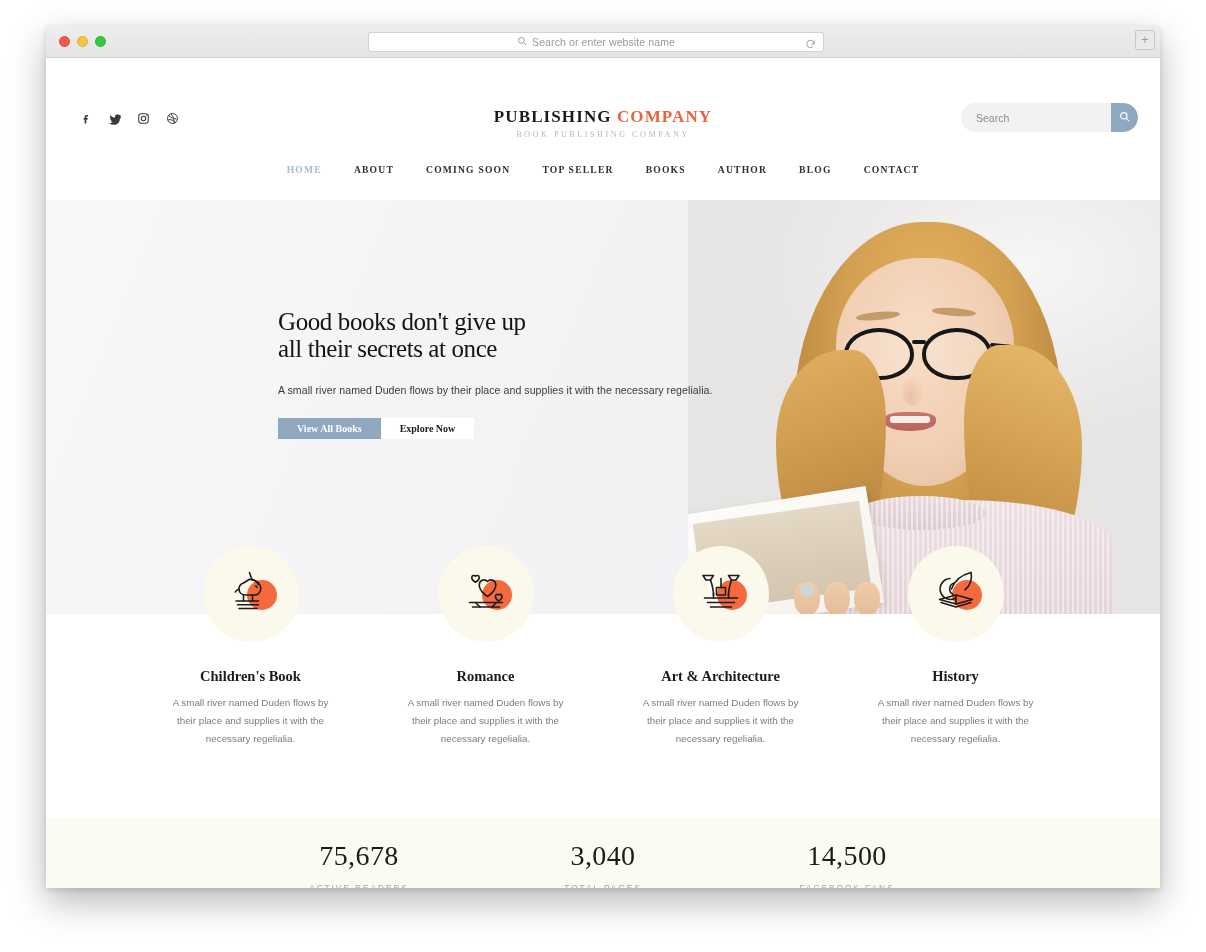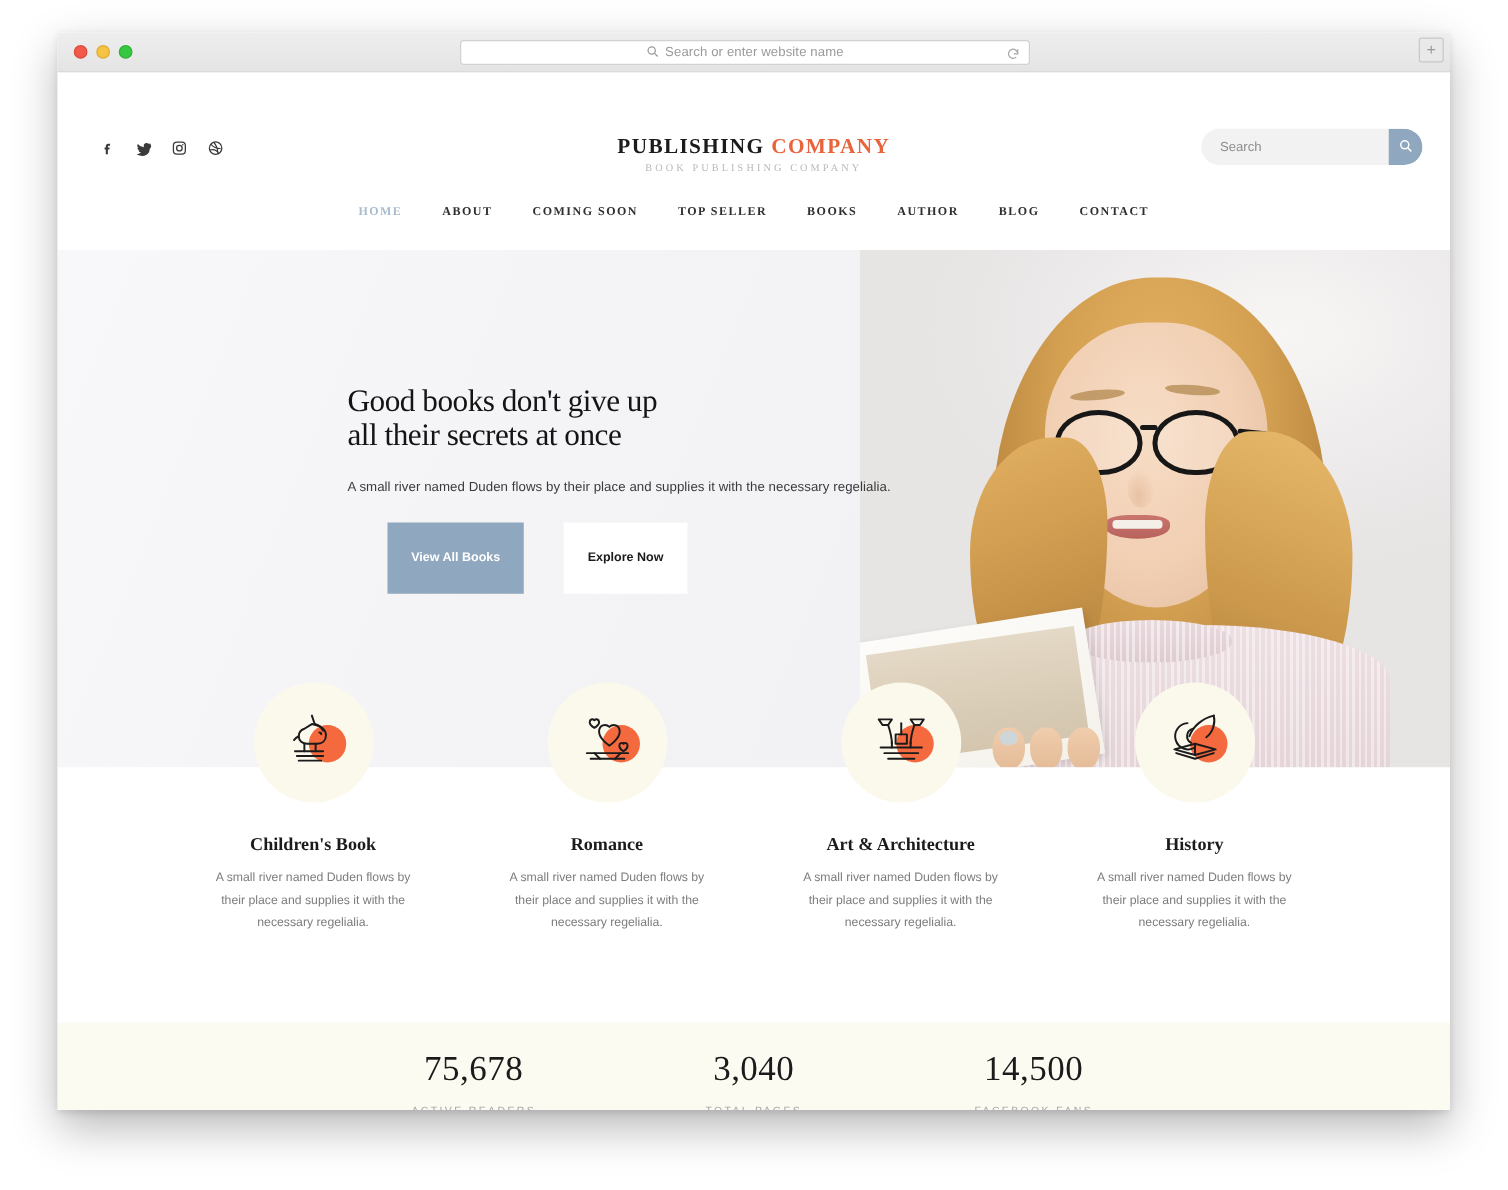--- a/index.html
+++ b/index.html
@@ -384,25 +384,24 @@
   .hero-sub {
     margin-top: 22px;
     font-size: 10.6px;
     color: #3a3a3a;
     letter-spacing: .05px;
   }
   .hero-btns { margin-top: 22px; display: flex; }
   .btn {
     font-size: 10px;
     font-weight: bold;
-    padding: 23px 19px;
+    padding: 5px 19px;
     border: none;
     cursor: pointer;
-    font-family: Liberation Sans, sans-serif;
-    margin-left: 32px;
+    font-family: Liberation Serif, serif;
   }
   .btn-primary { background: #8fa7bf; color: #ffffff; }
   .btn-ghost   { background: #ffffff; color: #1b1b1b; }
 
   
   .categories {
     position: relative;
     background: #ffffff;
     height: 204px;
     text-decoration: underline;
@@ -456,21 +455,21 @@
     background: #fcfbf2;
     height: 110px;
     position: relative;
   }
   .stat-row {
     position: absolute;
     left: 0; right: 0;
     top: 22px;
     display: flex;
     justify-content: center;
-    gap: 58px;
+    gap: 78px;
   }
   .stat { width: 166px; text-align: center; }
   .stat-num {
     font-family: "Liberation Serif", serif;
     font-size: 28px;
     color: #1b1b1b;
     letter-spacing: .4px;
   }
   .stat-label {
     margin-top: 11px;

